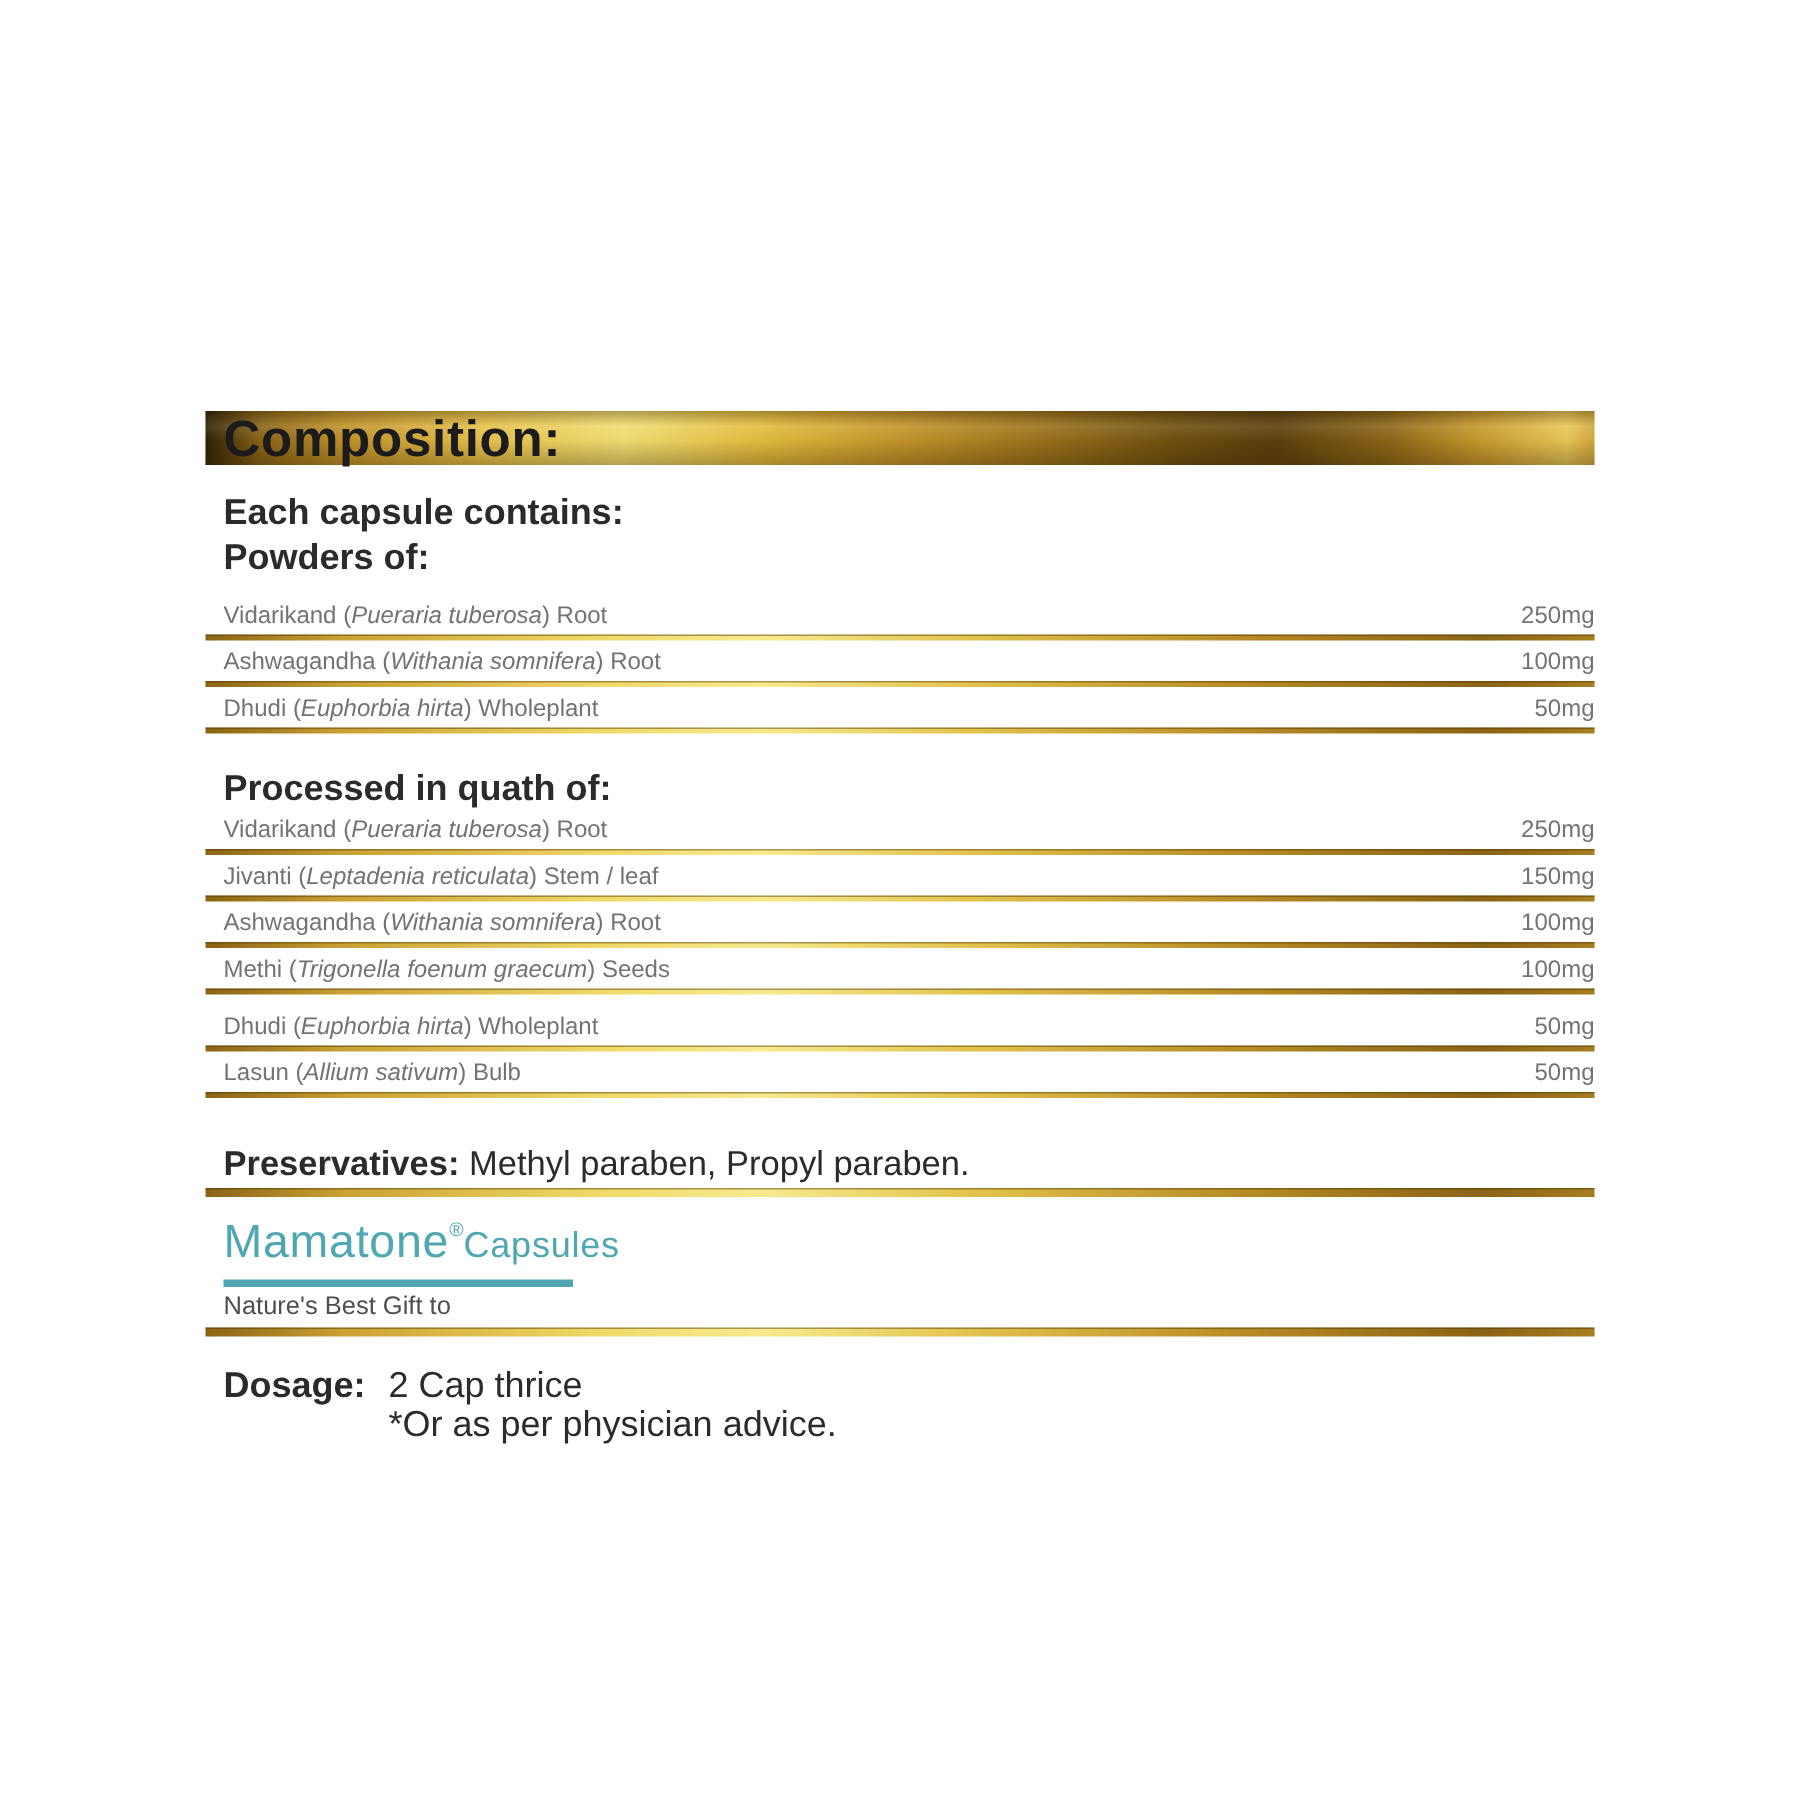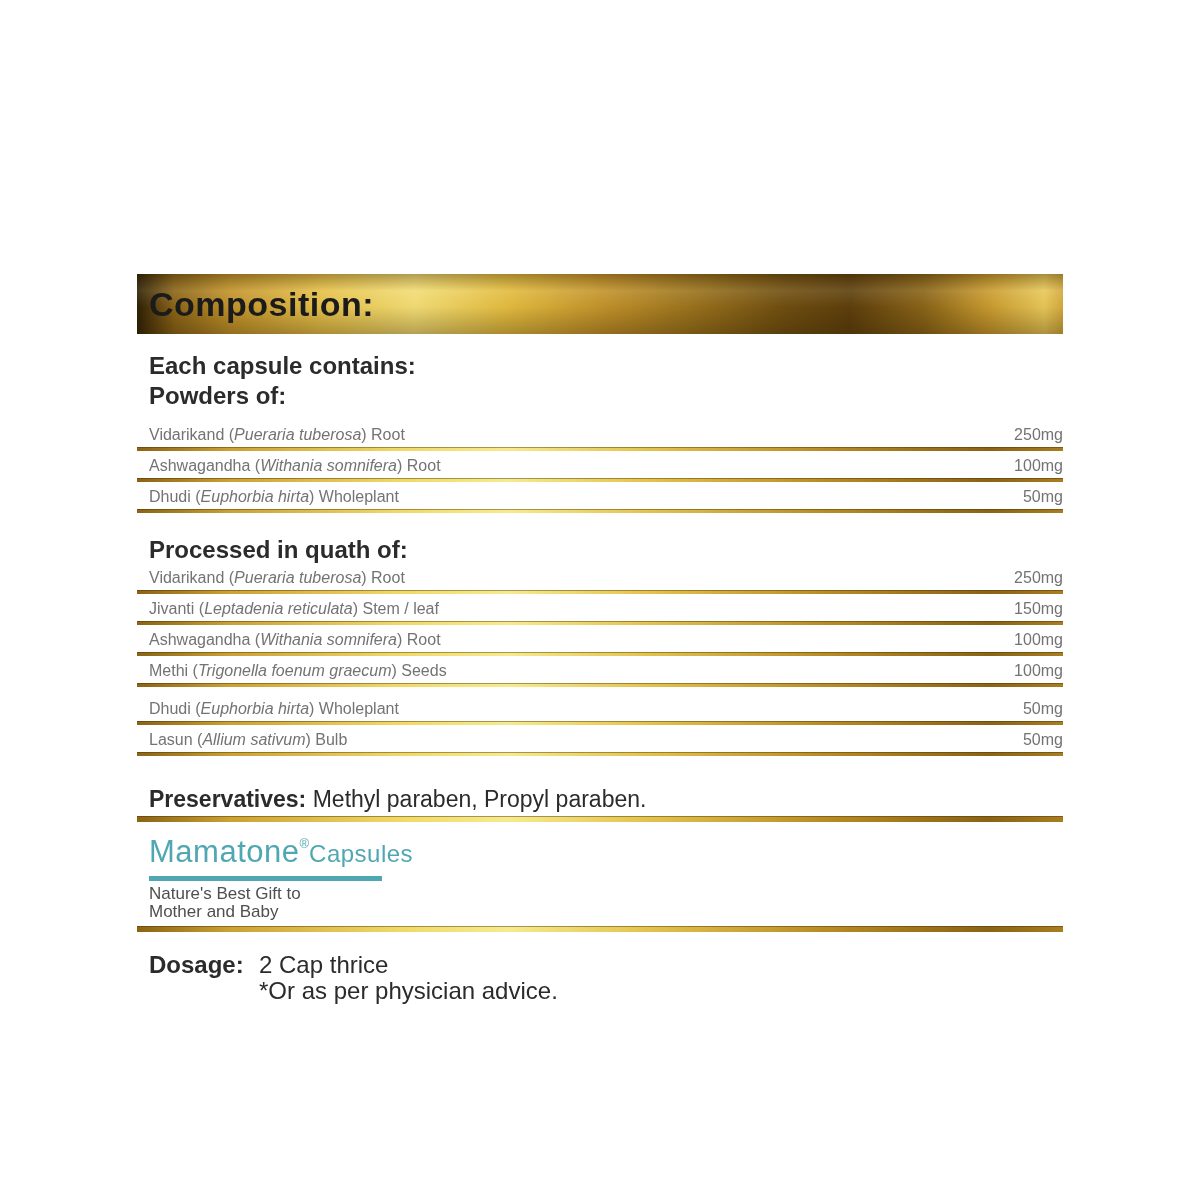--- a/index.html
+++ b/index.html
@@ -11,23 +11,22 @@
     font-family: "Liberation Sans", "DejaVu Sans", sans-serif;
     overflow: hidden;
   }
   .label-panel {
     position: absolute;
     left: 137px;
     top: 274px;
     width: 926px;
   }
   .banner {
-    height: 60px;
+    height: 36px;
     display: flex;
-    align-items: center;
     padding-left: 12px;
     box-sizing: border-box;
     background:
       linear-gradient(180deg, rgba(40,25,0,0.32) 0%, rgba(255,255,240,0.10) 28%, rgba(0,0,0,0.02) 55%, rgba(40,25,0,0.30) 100%),
       linear-gradient(90deg, #2e2005 0%, #8a6418 4%, #c0922a 10%, #e5c04a 20%, #f2dc74 30%, #e2bb3f 40%, #c3932b 50%, #9a721d 60%, #6f4e10 70%, #5d3f0c 77%, #8a6418 85%, #c89a2e 92%, #e7c658 98%, #d2a83c 100%);
   }
   .banner-title {
     font-size: 34px;
     font-weight: bold;
     color: #1b1b1b;
@@ -221,21 +220,20 @@
 
   <div class="logo-block">
     <div class="logo-line">
       <span class="brand-name">Mamatone</span><span class="brand-reg">®</span><span class="brand-type">Capsules</span>
     </div>
     <div class="teal-bar"></div>
   </div>
 
   <div class="tagline">
     <div>Nature's Best Gift to</div>
-    <div>Mother and Baby</div>
   </div>
   <div class="gold-line-thick"></div>
 
   <div class="dosage">
     <div class="dosage-label">Dosage:</div>
     <div class="dosage-lines">
       <div>2 Cap thrice</div>
       <div>*Or as per physician advice.</div>
     </div>
   </div>

